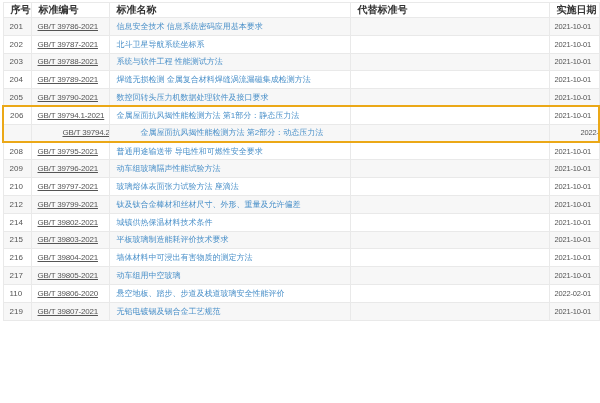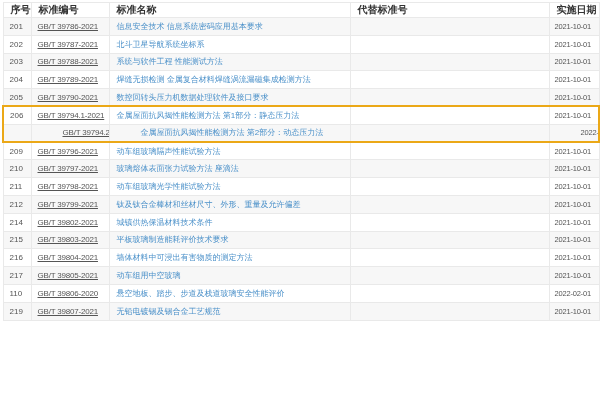--- a/index.html
+++ b/index.html
@@ -130,41 +130,41 @@
         <td class="cell-date">2021-10-01</td>
       </tr>
       <tr class="hl hl-bottom">
         <td class="cell-seq">207</td>
         <td class="cell-code">GB/T 39794.2-2021</td>
         <td class="cell-name"><a class="std-link">金属屋面抗风揭性能检测方法 第2部分：动态压力法</a></td>
         <td class="cell-repl"></td>
         <td class="cell-date">2022-02-01</td>
       </tr>
       <tr>
+        <td class="cell-seq">208</td>
+        <td class="cell-code">GB/T 39795-2021</td>
+        <td class="cell-name"><a class="std-link">普通用途输送带 导电性和可燃性安全要求</a></td>
+        <td class="cell-repl"></td>
+        <td class="cell-date">2021-10-01</td>
+      </tr>
+      <tr>
         <td class="cell-seq">209</td>
         <td class="cell-code">GB/T 39796-2021</td>
         <td class="cell-name"><a class="std-link">动车组玻璃隔声性能试验方法</a></td>
         <td class="cell-repl"></td>
         <td class="cell-date">2021-10-01</td>
       </tr>
       <tr>
         <td class="cell-seq">210</td>
         <td class="cell-code">GB/T 39797-2021</td>
         <td class="cell-name"><a class="std-link">玻璃熔体表面张力试验方法 座滴法</a></td>
         <td class="cell-repl"></td>
         <td class="cell-date">2021-10-01</td>
       </tr>
       <tr>
-        <td class="cell-seq">211</td>
-        <td class="cell-code">GB/T 39798-2021</td>
-        <td class="cell-name"><a class="std-link">动车组玻璃光学性能试验方法</a></td>
-        <td class="cell-repl"></td>
-        <td class="cell-date">2021-10-01</td>
-      </tr>
-      <tr>
         <td class="cell-seq">212</td>
         <td class="cell-code">GB/T 39799-2021</td>
         <td class="cell-name"><a class="std-link">钛及钛合金棒材和丝材尺寸、外形、重量及允许偏差</a></td>
         <td class="cell-repl"></td>
         <td class="cell-date">2021-10-01</td>
       </tr>
       <tr>
         <td class="cell-seq">214</td>
         <td class="cell-code">GB/T 39802-2021</td>
         <td class="cell-name"><a class="std-link">城镇供热保温材料技术条件</a></td>

